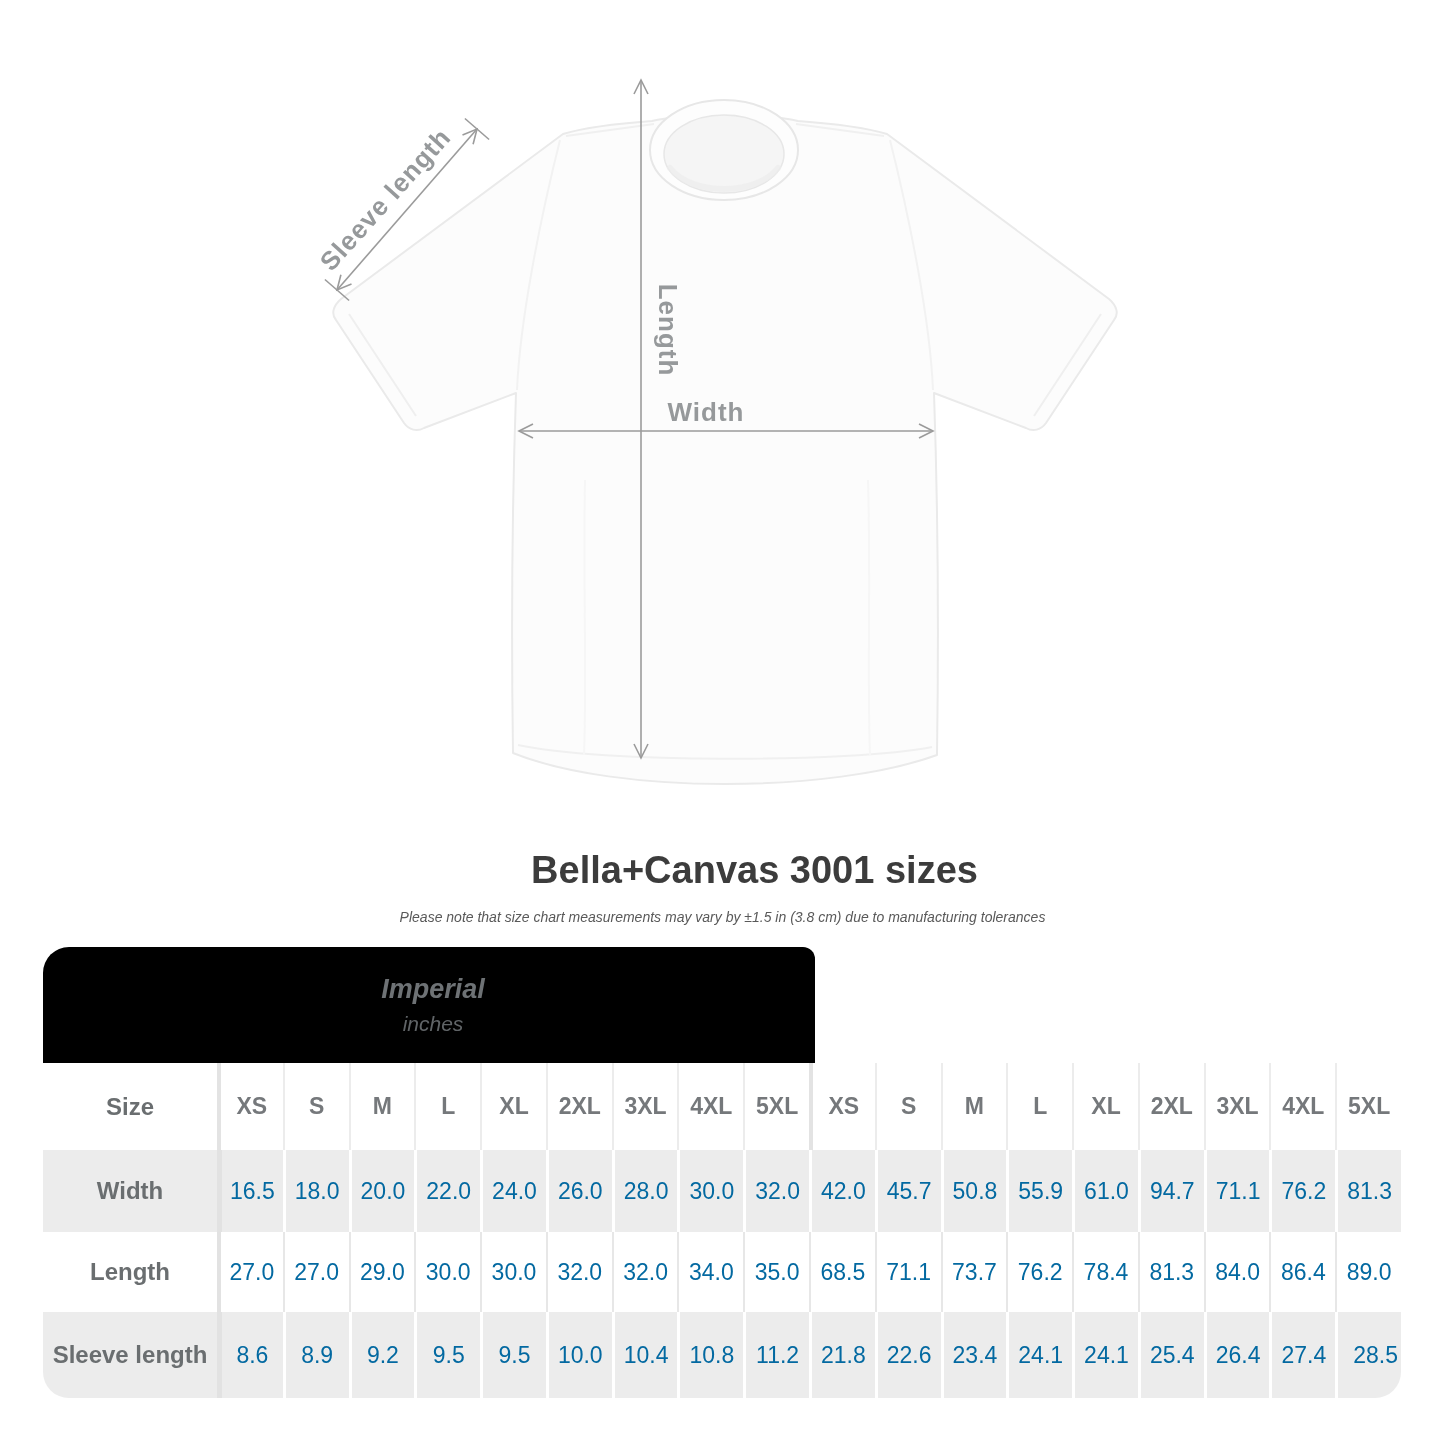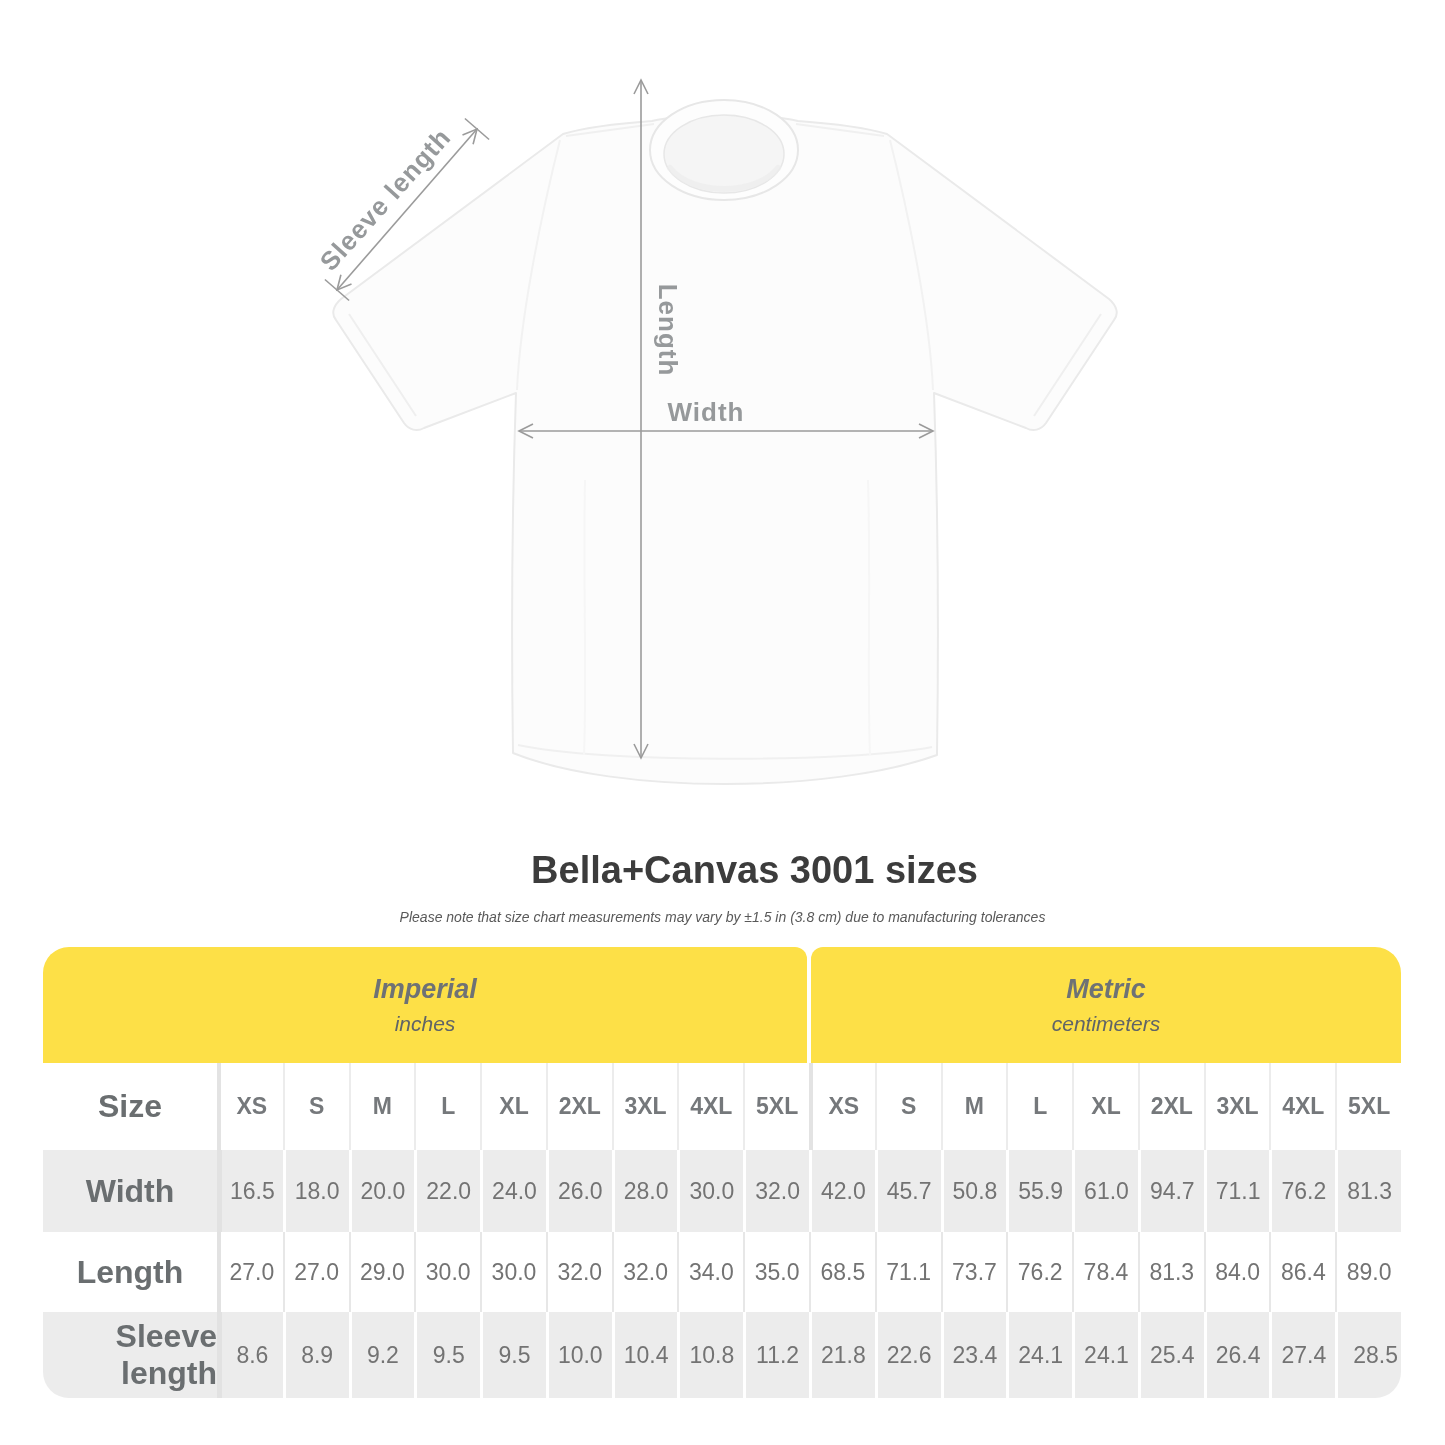--- a/index.html
+++ b/index.html
@@ -14,22 +14,22 @@
 
   
   .title{position:absolute;top:849px;left:0;width:1445px;text-align:center;
          font-size:38px;font-weight:bold;color:#3c3c3c;padding-left:32px;}
   .subtitle{position:absolute;top:909px;left:0;width:1445px;text-align:center;
             font-size:14px;font-style:italic;color:#595959;}
 
   
   .tbl{position:absolute;left:43px;top:947px;width:1358px;}
   .hdr{display:flex;gap:4px;height:116px;}
-  .hdr-block{background:#fde047;display:flex;flex-direction:column;
-             align-items:center;justify-content:center;gap:7px;}
+  .hdr-block{background:#000000;display:flex;flex-direction:column;
+             align-items:center;justify-content:center;gap:7px;padding-left:8px;}
   .hdr-imperial{width:764px;border-radius:26px 12px 0 0;}
   .hdr-metric{flex:1;border-radius:12px 26px 0 0;}
   .hdr-name{font-weight:bold;font-style:italic;font-size:27px;color:#6e7275;}
   .hdr-unit{font-style:italic;font-size:21px;color:#606467;}
 
   .grid-row{display:grid;grid-template-columns:174px repeat(18,1fr);}
   .cell{display:flex;align-items:center;justify-content:center;}
   .row-size{height:87px;}
   .row-size .cell{background:#fff;border-left:2px solid #ececec;}
   .row-size .cell.first{border-left:none;}
@@ -39,23 +39,23 @@
   .row-slv{height:86px;}
   .row-gray .cell{background:#ececec;border-left:3px solid #fff;}
   .row-gray .cell.first{border-left:none;}
   .row-gray .cell.sep1{border-left:5px solid #e2e2e2;}
   .row-white .cell{background:#fff;border-left:2px solid #e7e7e7;}
   .row-white .cell.first{border-left:none;}
   .row-white .cell.sep1{border-left:4px solid #e2e2e2;}
   .row-last .cell.first{border-bottom-left-radius:26px;}
   .row-last .cell:last-child{border-bottom-right-radius:26px;padding-left:12px;}
 
-  .lbl{font-weight:bold;font-size:32px;color:#6a6e70;text-align:right;}
+  .lbl{font-weight:bold;font-size:24px;color:#6a6e70;}
   .szh{font-weight:bold;font-size:23px;color:#75787b;}
-  .val{font-size:23px;color:#737373;}
+  .val{font-size:23px;color:#0369a1;}
 </style>
 </head>
 <body>
 
 <svg id="diagram-svg" viewBox="0 0 1445 1445">
 
   <g>
     <path d="M 652 121 C 610 124 580 129 563 134 L 341 299 C 333 306 331 314 336 320
              L 404 423 C 409 430 417 432 424 428 L 516 393
              C 513 480 511 620 513 753 C 565 774 645 784 725 784
@@ -99,24 +99,20 @@
 
 <div class="title">Bella+Canvas 3001 sizes</div>
 <div class="subtitle">Please note that size chart measurements may vary by ±1.5 in (3.8 cm) due to manufacturing tolerances</div>
 
 <div class="tbl">
 
   <div class="hdr">
     <div class="hdr-block hdr-imperial">
       <div class="hdr-name">Imperial</div>
       <div class="hdr-unit">inches</div>
-    </div>
-    <div class="hdr-block hdr-metric">
-      <div class="hdr-name">Metric</div>
-      <div class="hdr-unit">centimeters</div>
     </div>
   </div>
 
   <div class="grid-row row-size">
     <div class="cell first lbl">Size</div>
     <div class="cell szh sep">XS</div>
     <div class="cell szh">S</div>
     <div class="cell szh">M</div>
     <div class="cell szh">L</div>
     <div class="cell szh">XL</div>

